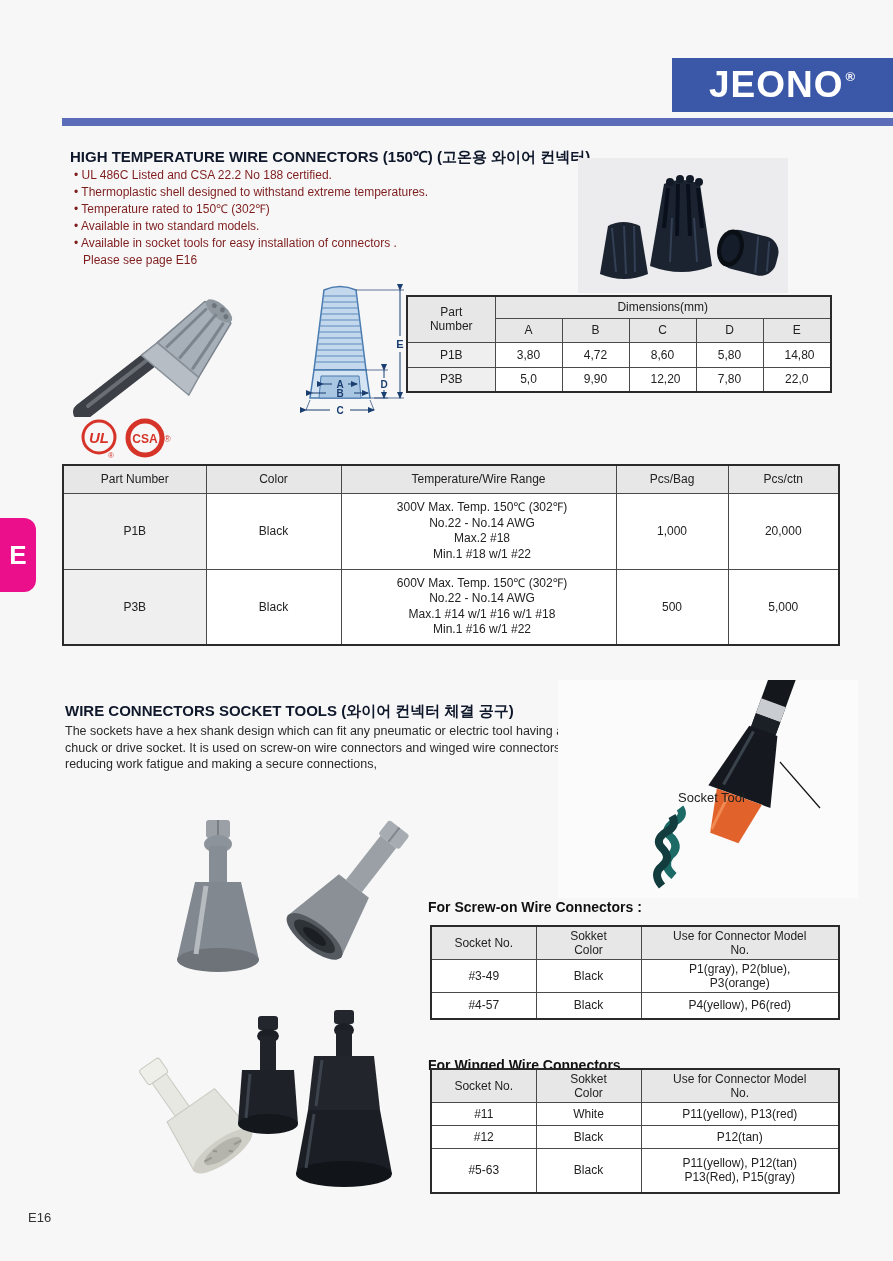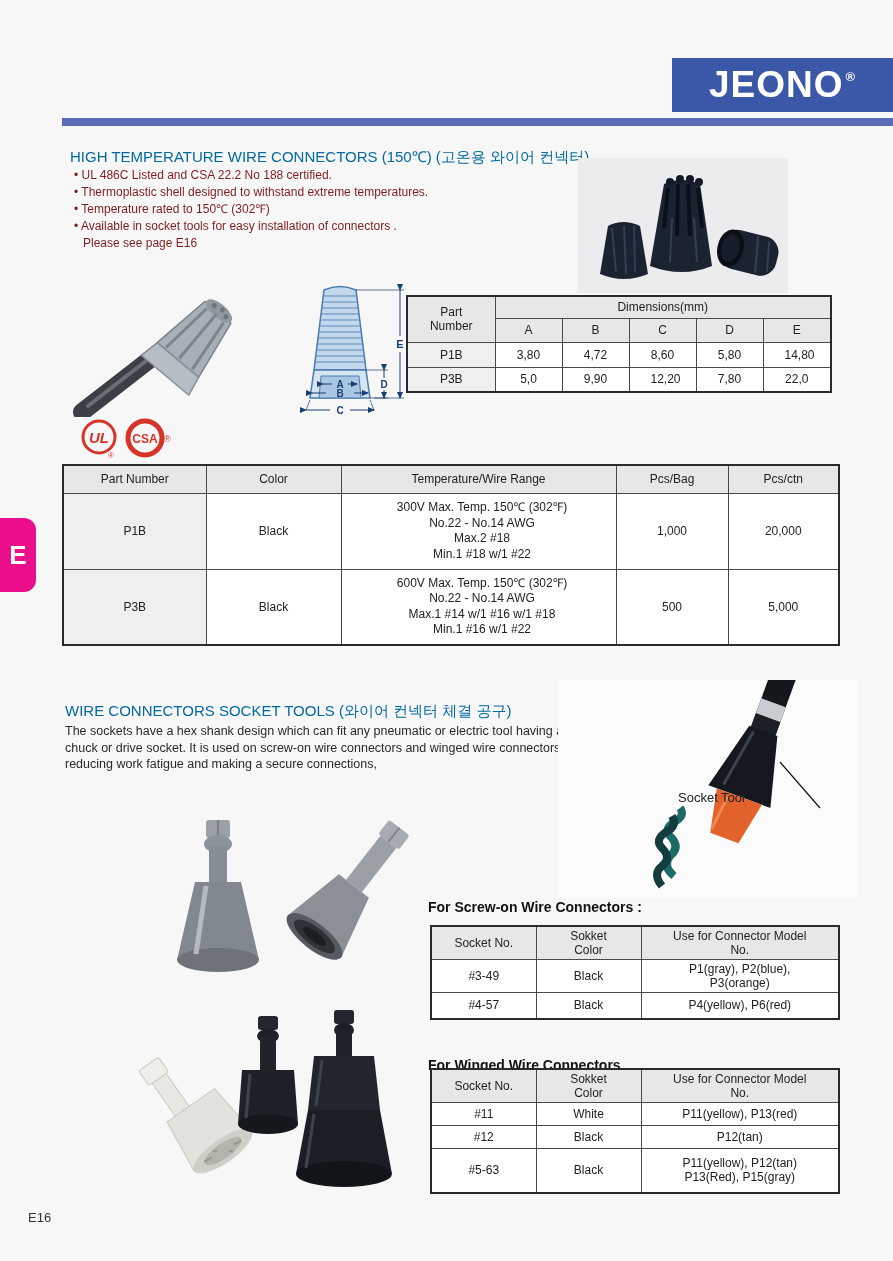--- a/index.html
+++ b/index.html
@@ -9,21 +9,21 @@
     font-family:"Liberation Sans", sans-serif;
     color:#222;
   }
   .abs{position:absolute;}
   
   .logo{background:#3b57a8;color:#fff;display:flex;align-items:center;justify-content:center;
         font-weight:bold;font-size:37px;letter-spacing:1px;}
   .logo sup{font-size:13px;margin-left:2px;margin-top:-18px;}
   .rule{background:#5b6cb8;}
   
-  .h1{font-size:15px;font-weight:normal;color:#0369a1;white-space:nowrap;}
+  .h1{font-size:15px;font-weight:bold;color:#0f172a;white-space:nowrap;}
   .h2{font-size:14px;font-weight:bold;color:#111;white-space:nowrap;}
   .bullets{font-size:12px;line-height:17px;color:#7f1d1d;}
   .bullets .b::before{content:"• ";}
   .bullets .note{padding-left:9px;}
   .para{font-size:12.5px;line-height:16.5px;color:#2a2a2a;}
   .pagenum{font-size:13px;color:#333;}
   .photolabel{font-size:13px;color:#222;}
   
   table{border-collapse:collapse;table-layout:fixed;background:#fff;}
   .tbl{font-size:12px;color:#222;border:2px solid #2a2a2a;}
@@ -44,20 +44,21 @@
     <sup>®</sup>
 </div>
 <div class="abs rule" style="left:62px;top:118px;width:831px;height:8px;"></div>
 
 <div class="abs h1" style="left:70px;top:146px;">HIGH TEMPERATURE WIRE CONNECTORS (150℃) (고온용 와이어 컨넥터)</div>
 
 <div class="abs bullets" style="left:74px;top:167px;width:520px">
   <div class="b">UL 486C Listed and CSA 22.2 No 188 certified.</div>
   <div class="b">Thermoplastic shell designed to withstand extreme temperatures.</div>
   <div class="b">Temperature rated to 150℃ (302℉)</div>
+  <div class="b">Available in two standard models.</div>
   <div class="b">Available in socket tools for easy installation of connectors .</div>
   <div class="note">Please see page E16</div>
 </div>
 
 <svg class="abs" style="left:578px;top:158px;" width="210" height="135" viewBox="0 0 210 135">
   <rect width="210" height="135" fill="#ececee"></rect>
 
   <path d="M30 68 Q45 60 62 68 L70 116 Q46 126 22 116 Z" fill="#1b2331"></path>
   <path d="M34 70 L38 114 M46 68 L48 116 M56 68 L57 114" stroke="#323f55" stroke-width="2" fill="none"></path>
 

